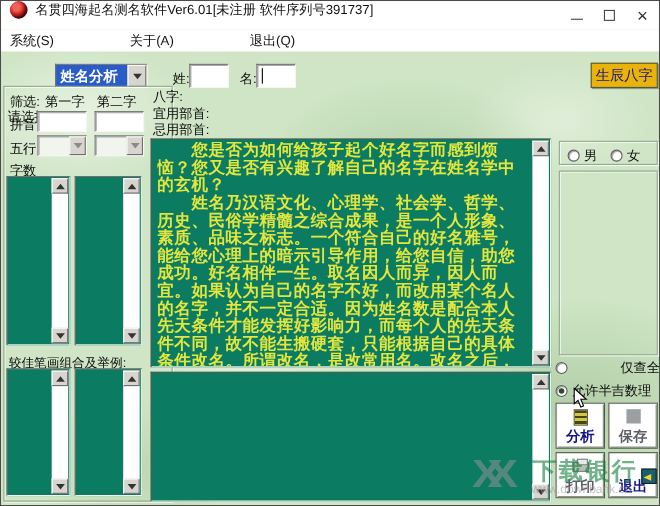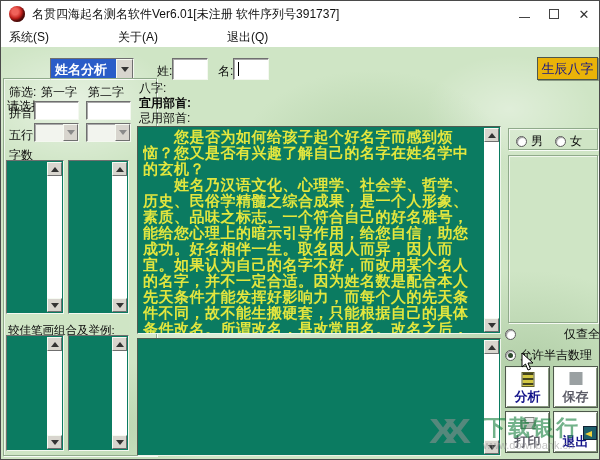--- a/index.html
+++ b/index.html
@@ -2,21 +2,21 @@
 <html><head>
 <meta charset="utf-8">
 <style>
   * { margin:0; padding:0; box-sizing:border-box; }
   html,body { width:600px; height:460px; }
   body { font-family:"Liberation Sans", sans-serif; }
 
   .window { position:relative; width:600px; height:460px; border:1px solid #4a4a4a; overflow:hidden; background:#cde4c2; }
 
   
-  .titlebar { position:absolute; left:0; top:0; width:100%; height:26px; background:#ffffff; display:flex; align-items:center; padding-left:8px; }
+  .titlebar { position:absolute; left:0; top:0; width:100%; height:26px; background:#ffffff; display:flex; align-items:flex-start; padding-left:8px; }
   .app-icon { width:16px; height:16px; border-radius:50%;
     background: radial-gradient(circle at 38% 35%, #f0625a 0 22%, #c01f1a 48%, #6d0d0b 78%, #2d0403 100%);
     box-shadow: inset -2px -2px 2px rgba(0,0,0,.45); flex:0 0 16px; }
   .title-text { font-size:12px; color:#101010; margin-left:7px; white-space:nowrap; }
   .win-controls { position:absolute; right:0; top:0; height:26px; display:flex; }
   .win-btn { width:30px; height:26px; display:flex; align-items:center; justify-content:center; color:#333; font-size:12px; }
   .min-glyph { display:block; width:11px; border-top:1px solid #444; margin-top:6px; }
   .max-glyph { display:block; width:10px; height:10px; border:1px solid #444; }
   .close-glyph { font-size:13px; line-height:13px; color:#333; }
 
@@ -206,21 +206,21 @@
             <span class="tri-up-s"></span>
           </div>
         <div class="sb-btn sb-bottom">
             <span class="tri-down"></span>
           </div>
       </div>
     </div>
   </div>
 
   <span class="lbl" style="left:138px; top:79px;">八字:</span>
-  <span class="lbl" style="left:138px; top:94px;font-weight:bold;">宜用部首:</span>
+  <span class="lbl" style="left:138px; top:94px;">宜用部首:</span>
   <span class="lbl" style="left:138px; top:109px;">忌用部首:</span>
 
   <div class="teal-box" style="left:136px; top:125px; width:364px; height:208px;">
     <div class="intro">　　您是否为如何给孩子起个好名字而感到烦恼？您又是否有兴趣了解自己的名字在姓名学中的玄机？
 　　姓名乃汉语文化、心理学、社会学、哲学、历史、民俗学精髓之综合成果，是一个人形象、素质、品味之标志。一个符合自己的好名雅号，能给您心理上的暗示引导作用，给您自信，助您成功。好名相伴一生。取名因人而异，因人而宜。如果认为自己的名字不好，而改用某个名人的名字，并不一定合适。因为姓名数是配合本人先天条件才能发挥好影响力，而每个人的先天条件不同，故不能生搬硬套，只能根据自己的具体条件改名。所谓改名，是改常用名。改名之后，并不一定办手续改户口薄，只要自己确认并多用就行。姓名数理的影响与其使用频率有关。</div>
     <div class="vsb">
       <div class="sb-btn sb-top">
           <span class="tri-up-s"></span>
         </div>
       <div class="sb-btn sb-bottom">

